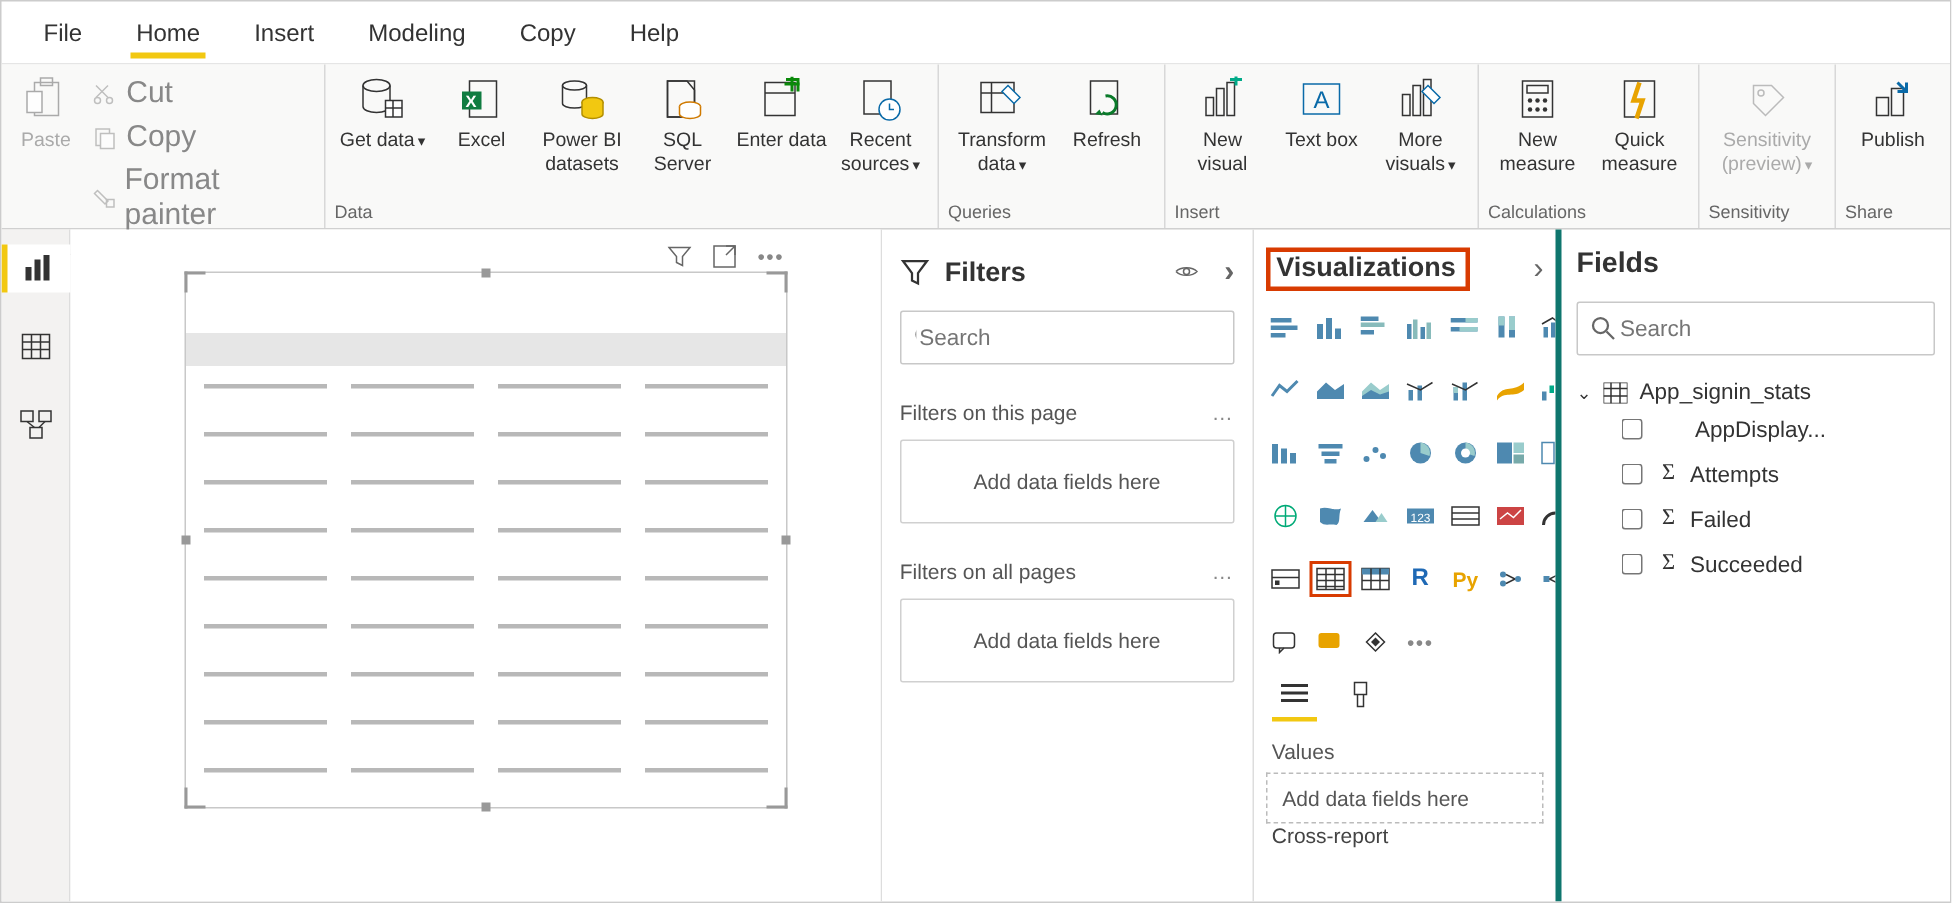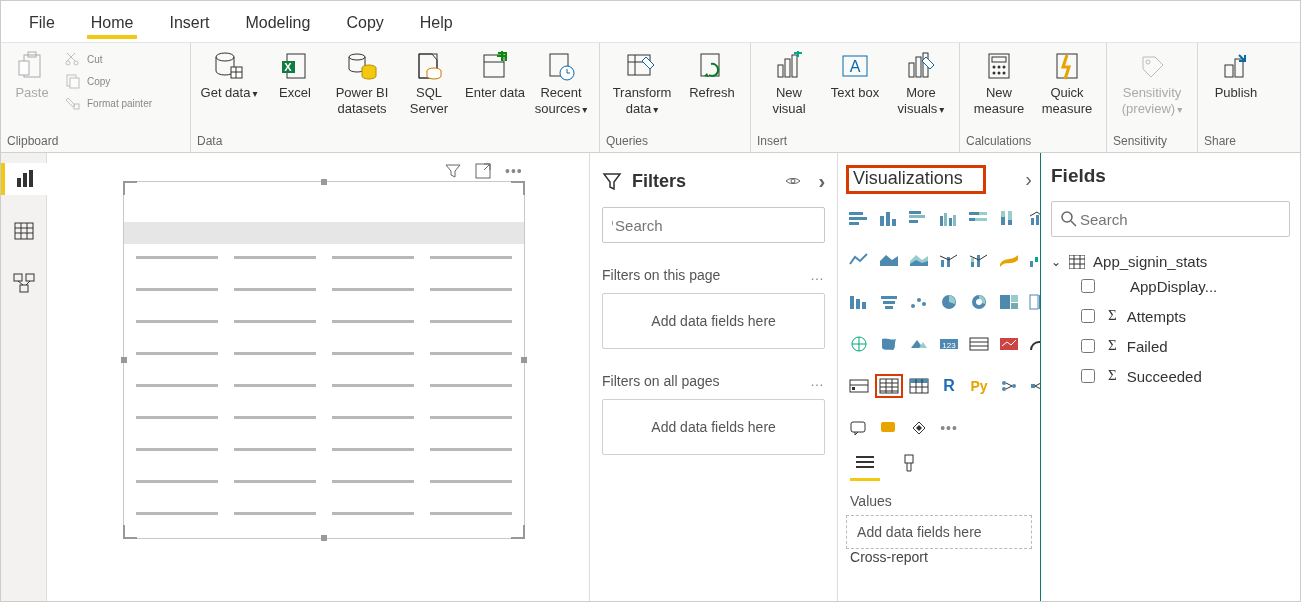--- a/index.html
+++ b/index.html
@@ -7,21 +7,21 @@
   .app { width:1301px; height:602px; display:flex; flex-direction:column; border:1px solid #ccc; overflow:hidden;}
   .menubar { display:flex; align-items:center; height:42px; padding:0 10px; border-bottom:1px solid #e5e5e5;}
   .menu-item { padding:8px 18px 6px; font-size:16px; cursor:pointer; position:relative;}
   .menu-item.active::after { content:""; position:absolute; left:14px; right:14px; bottom:-1px; height:4px; background:#f2c811;}
   .ribbon { display:flex; height:110px; background:#f9f9f8; border-bottom:1px solid #d0d0d0;}
   .ribbon-group { display:flex; flex-direction:column; border-right:1px solid #d8d8d8; padding:4px 6px 2px 6px;}
   .rg-items { display:flex; flex:1; align-items:flex-start; gap:2px;}
   .rg-label { text-align:left; font-size:12px; color:#666; padding:2px 0;}
   .rbtn { display:flex; flex-direction:column; align-items:center; justify-content:flex-start; width:64px; padding:2px 2px; cursor:pointer; font-size:13px; line-height:1.2; text-align:center; }
   .rbtn .ic { width:34px; height:34px; margin-bottom:2px; display:flex; align-items:center; justify-content:center;}
-  .hrow { display:flex; align-items:center; gap:6px; padding:2px 6px; font-size:10px; color:#888;}
+  .hrow { display:flex; align-items:center; gap:6px; padding:2px 6px; font-size:20px; color:#888;}
   .hrow svg { opacity:.6;}
   .disabled { color:#aaa; }
   .chev { font-size:10px; margin-left:2px;}
   .main { flex:1; display:flex; min-height:0;}
   .navrail { width:46px; background:#f3f2f1; border-right:1px solid #ddd; display:flex; flex-direction:column; align-items:center; padding-top:10px; gap:20px;}
   .navrail .nv { width:46px; height:32px; display:flex; align-items:center; justify-content:center; cursor:pointer;}
   .navrail .nv.active { background:#fff; border-left:4px solid #f2c811; }
   .canvas-area { width:586px; background:#fff; position:relative;}
   .visual-placeholder { position:absolute; left:76px; top:12px; width:402px; height:358px; border:1px solid #c8c8c8;}
   .corner { position:absolute; width:14px; height:14px; border:2px solid #999;}
@@ -40,32 +40,32 @@
   .filters-pane { width:248px; border-left:1px solid #ddd; display:flex; flex-direction:column; padding:10px 12px 0 12px;}
   .pane-header { display:flex; align-items:center; justify-content:space-between; height:36px; font-size:18px; font-weight:600;}
   .pane-header .hdr-left { display:flex; align-items:center; gap:10px;}
   .searchbox { display:flex; align-items:center; border:1px solid #c8c8c8; border-radius:2px; height:36px; padding:16px 8px; margin-top:8px; }
   .searchbox input { border:none; outline:none; flex:1; font-size:15px; color:#666;}
   .filter-section { margin-top:24px;}
   .fs-title { display:flex; justify-content:space-between; color:#555; font-size:14px;}
   .dropzone { border:1px solid #d0d0d0; border-radius:2px; height:56px; display:flex; align-items:center; justify-content:center; color:#555; margin-top:10px; font-size:14px;}
   .viz-pane { width:218px; border-left:1px solid #ddd; padding:8px 8px 0 8px; overflow:hidden;}
   .viz-title-row { display:flex; align-items:center; justify-content:space-between; height:36px;}
-  .viz-title { font-size:18px; font-weight:400; border:3px solid #d83b01; padding:0 20px 2px 4px;}
+  .viz-title { font-size:18px; font-weight:700; border:3px solid #d83b01; padding:0 6px 2px 4px;}
   .viz-grid { display:grid; grid-template-columns:repeat(7,26px); gap:20px 4px; margin-top:10px;}
   .viz-grid .v { width:26px; height:22px; display:flex; align-items:center; justify-content:center; cursor:pointer; color:#333;}
   .viz-grid .v.selected { outline:2px solid #d83b01; outline-offset:-1px;}
   .viz-tabs { display:flex; gap:14px; margin:12px 0 6px 4px;}
   .viz-tabs .t { width:30px; height:24px; display:flex; align-items:center; justify-content:center; cursor:pointer; position:relative;}
   .viz-tabs .t.active::after { content:""; position:absolute; left:0; right:0; bottom:-6px; height:3px; background:#f2c811;}
   .values-label { font-size:14px; color:#555; margin:18px 0 6px 4px;}
   .values-drop { border:1px dashed #bbb; padding:8px 10px; color:#555; font-size:14px;}
   .drill { font-size:16px; font-weight:600; margin:18px 0 6px 4px;}
   .cross { font-size:14px; color:#444; margin-left:4px;}
-  .fields-pane { flex:1; border-left:1px solid #0f766e; padding:8px 10px;}
+  .fields-pane { flex:1; border-left:4px solid #0f766e; padding:8px 10px;}
   .fields-title { font-size:19px; font-weight:600; margin:4px 0 14px 0;}
   .field-group { margin-top:16px;}
   .fg-header { display:flex; align-items:center; gap:8px; font-size:15px;}
   .fg-item { display:flex; align-items:center; gap:10px; padding:6px 0 4px 26px; font-size:15px;}
   input[type=checkbox]{ width:14px; height:14px;}
   .sigma { font-family: Georgia, serif; font-size:15px; transform: translateY(-1px);}
   svg { display:block; }
   .ellipsis { letter-spacing:1px; color:#888;}
   .ico-col { display:flex; flex-direction:column; gap:2px; padding-top:2px;}
 </style>

